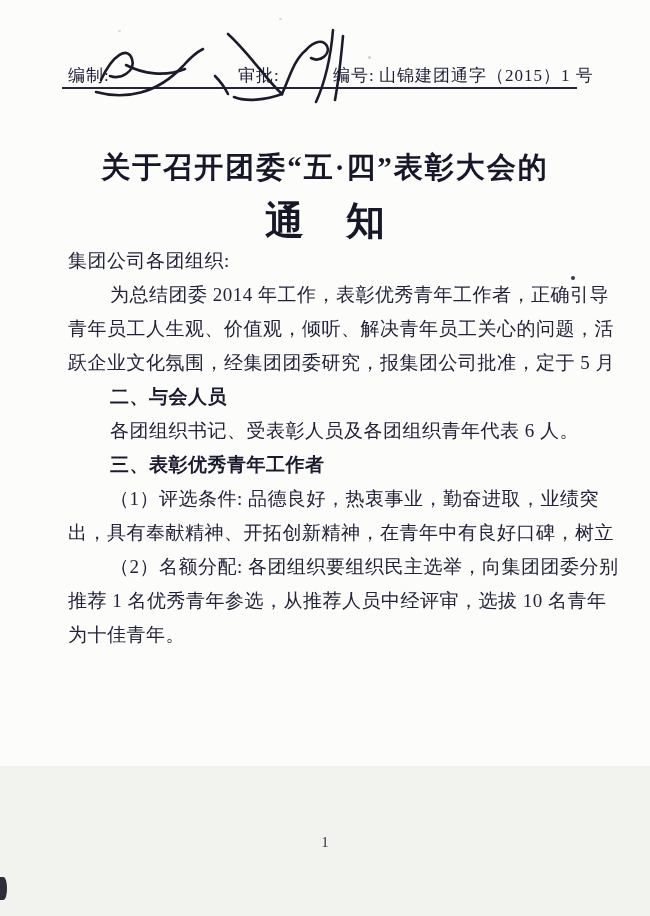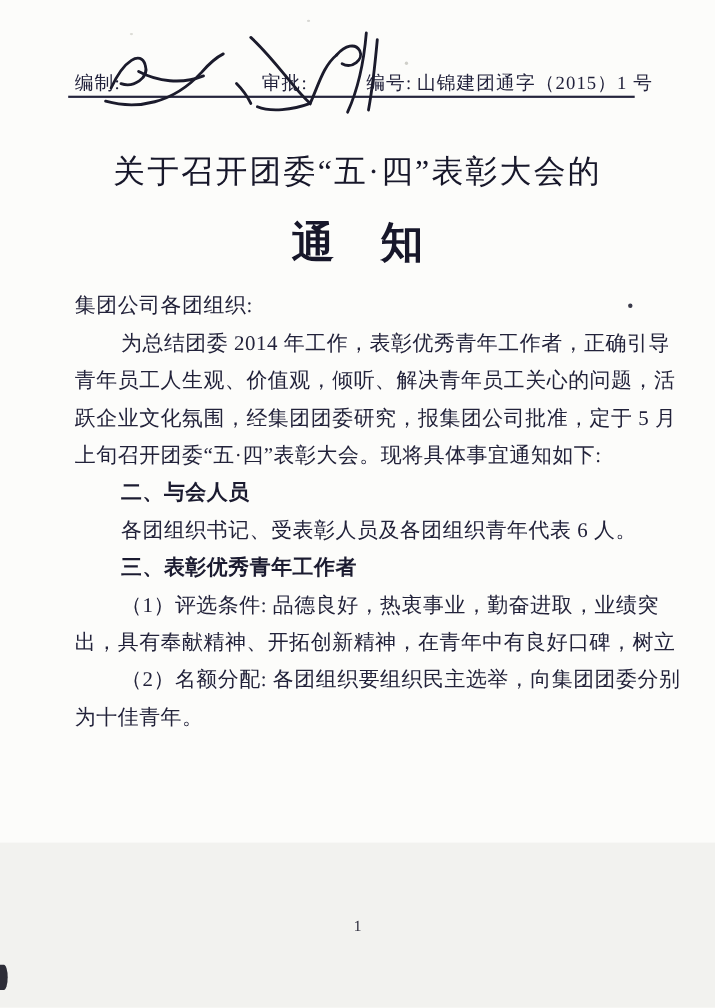--- a/index.html
+++ b/index.html
@@ -25,33 +25,33 @@
   .hdr-number-label{left:333px;text-align:center;}
   .hdr-number-value{left:379px;}
   .hdr-underline{
     position:absolute;left:62px;top:87px;width:515px;height:2px;
     background:#24243c;
   }
   .sig{position:absolute;}
   .sig path{stroke:#1b1b2c;stroke-width:2.6;fill:none;stroke-linecap:round;}
   
   .title1{
-    position:absolute;left:0;top:136px;width:650px;
-    text-align:center;font-size:29px;font-weight:normal;
+    position:absolute;left:0;top:148px;width:650px;
+    text-align:center;font-size:29px;font-weight:bold;
     letter-spacing:2px;color:#17172a;
     font-family:"Liberation Serif","DejaVu Serif",serif;
   }
   .title2{
     position:absolute;left:0;top:194px;width:650px;
     text-align:center;font-size:39px;font-weight:bold;color:#17172a;
   }
   .title2 .t2a{margin-right:42px;}
   
   .body-text{
-    position:absolute;left:68px;top:262px;width:520px;
+    position:absolute;left:68px;top:244px;width:520px;
   }
   .line{
     height:34px;line-height:34px;font-size:19px;
     letter-spacing:0.5px;color:#22223a;white-space:nowrap;
   }
   .indent{padding-left:42px;}
   .heading{
     font-weight:bold;
     font-family:"Liberation Sans","DejaVu Sans",sans-serif;
     color:#1b1b30;
@@ -98,27 +98,27 @@
   </svg>
 
   <div class="title1">关于召开团委“五·四”表彰大会的</div>
   <div class="title2"><span class="t2a">通</span><span>知</span></div>
 
   <div class="body-text">
     <div class="line">集团公司各团组织:</div>
     <div class="line indent">为总结团委 2014 年工作，表彰优秀青年工作者，正确引导</div>
     <div class="line">青年员工人生观、价值观，倾听、解决青年员工关心的问题，活</div>
     <div class="line">跃企业文化氛围，经集团团委研究，报集团公司批准，定于 5 月</div>
-    <div class="line">上旬召开团委“五·四”表彰大会。现将具体事宜通知如下:</div>
     <div class="line indent heading">二、与会人员</div>
     <div class="line indent">各团组织书记、受表彰人员及各团组织青年代表 6 人。</div>
     <div class="line indent heading">三、表彰优秀青年工作者</div>
     <div class="line indent">（1）评选条件: 品德良好，热衷事业，勤奋进取，业绩突</div>
     <div class="line">出，具有奉献精神、开拓创新精神，在青年中有良好口碑，树立</div>
     <div class="line indent">（2）名额分配: 各团组织要组织民主选举，向集团团委分别</div>
+    <div class="line">推荐 1 名优秀青年参选，从推荐人员中经评审，选拔 10 名青年</div>
     <div class="line">为十佳青年。</div>
   </div>
 
   <div class="page-number">1</div>
 
   <div class="speck speck-a"></div>
   <div class="speck speck-b"></div>
   <div class="speck speck-c"></div>
   <div class="speck speck-d"></div>
   <div class="smudge"></div>

